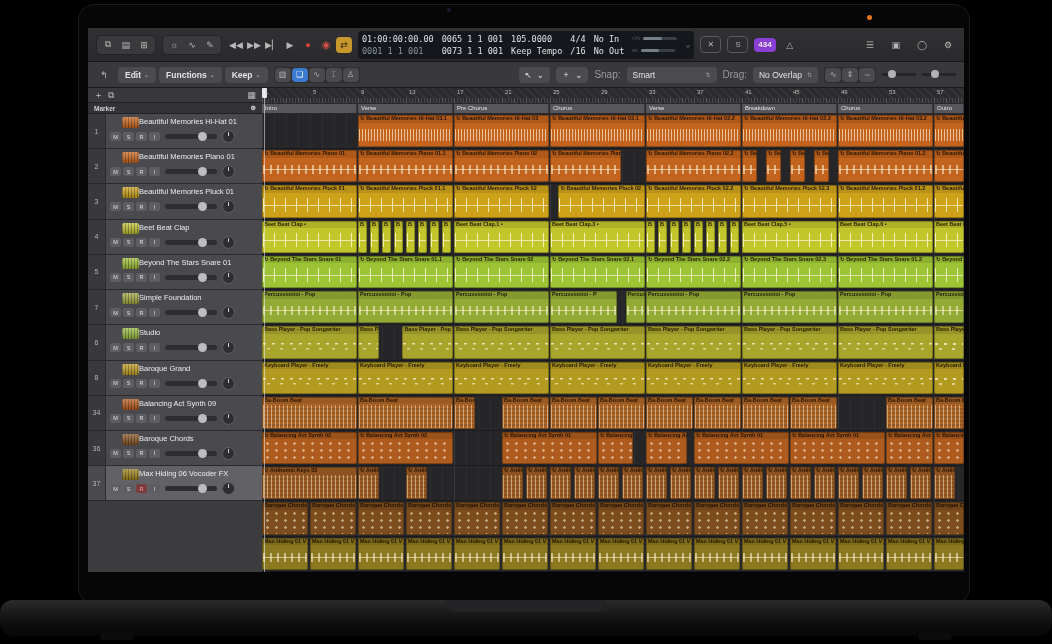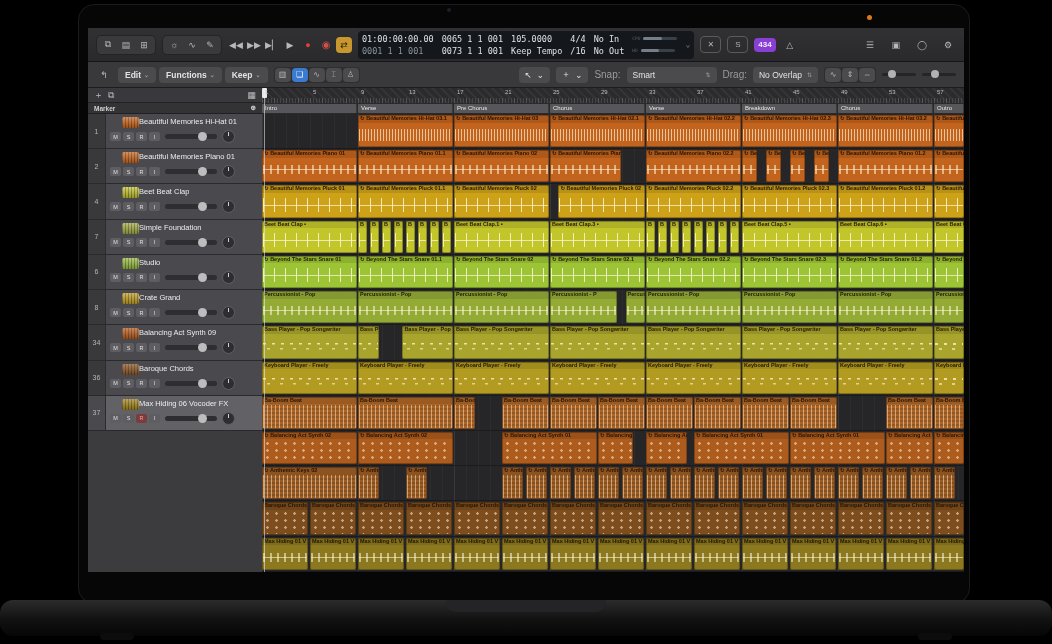--- a/index.html
+++ b/index.html
@@ -275,88 +275,130 @@
               <span class="vslider">
                 <i></i>
               </span>
               <span class="pan">
                 <i></i>
               </span>
             </div>
           </div>
         </div>
         <div class="track-row">
-          <div class="t-num">4</div>
+          <div class="t-num">3</div>
           <div class="t-main">
             <div class="t-line1">
-              <span class="t-icon" style="background-color: rgb(198, 200, 50);"></span>
-              <span class="t-name">Beet Beat Clap</span>
+              <span class="t-icon" style="background-color: rgb(212, 168, 28);"></span>
+              <span class="t-name">Beautiful Memories Pluck 01</span>
             </div>
             <div class="t-line2">
               <span class="msri">M</span>
               <span class="msri">S</span>
               <span class="msri">R</span>
               <span class="msri">I</span>
               <span class="vslider">
                 <i></i>
               </span>
               <span class="pan">
                 <i></i>
               </span>
             </div>
           </div>
         </div>
         <div class="track-row">
-          <div class="t-num">7</div>
+          <div class="t-num">4</div>
           <div class="t-main">
             <div class="t-line1">
-              <span class="t-icon" style="background-color: rgb(168, 176, 68);"></span>
-              <span class="t-name">Simple Foundation</span>
+              <span class="t-icon" style="background-color: rgb(198, 200, 50);"></span>
+              <span class="t-name">Beet Beat Clap</span>
             </div>
             <div class="t-line2">
               <span class="msri">M</span>
               <span class="msri">S</span>
               <span class="msri">R</span>
               <span class="msri">I</span>
               <span class="vslider">
                 <i></i>
               </span>
               <span class="pan">
                 <i></i>
               </span>
             </div>
           </div>
         </div>
         <div class="track-row">
-          <div class="t-num">6</div>
+          <div class="t-num">5</div>
           <div class="t-main">
             <div class="t-line1">
-              <span class="t-icon" style="background-color: rgb(156, 194, 68);"></span>
-              <span class="t-name">Studio</span>
+              <span class="t-icon" style="background-color: rgb(166, 200, 56);"></span>
+              <span class="t-name">Beyond The Stars Snare 01</span>
             </div>
             <div class="t-line2">
               <span class="msri">M</span>
               <span class="msri">S</span>
               <span class="msri">R</span>
               <span class="msri">I</span>
               <span class="vslider">
                 <i></i>
               </span>
               <span class="pan">
                 <i></i>
               </span>
             </div>
           </div>
         </div>
         <div class="track-row">
+          <div class="t-num">7</div>
+          <div class="t-main">
+            <div class="t-line1">
+              <span class="t-icon" style="background-color: rgb(168, 176, 68);"></span>
+              <span class="t-name">Simple Foundation</span>
+            </div>
+            <div class="t-line2">
+              <span class="msri">M</span>
+              <span class="msri">S</span>
+              <span class="msri">R</span>
+              <span class="msri">I</span>
+              <span class="vslider">
+                <i></i>
+              </span>
+              <span class="pan">
+                <i></i>
+              </span>
+            </div>
+          </div>
+        </div>
+        <div class="track-row">
+          <div class="t-num">6</div>
+          <div class="t-main">
+            <div class="t-line1">
+              <span class="t-icon" style="background-color: rgb(156, 194, 68);"></span>
+              <span class="t-name">Studio</span>
+            </div>
+            <div class="t-line2">
+              <span class="msri">M</span>
+              <span class="msri">S</span>
+              <span class="msri">R</span>
+              <span class="msri">I</span>
+              <span class="vslider">
+                <i></i>
+              </span>
+              <span class="pan">
+                <i></i>
+              </span>
+            </div>
+          </div>
+        </div>
+        <div class="track-row">
           <div class="t-num">8</div>
           <div class="t-main">
             <div class="t-line1">
               <span class="t-icon" style="background-color: rgb(200, 164, 38);"></span>
-              <span class="t-name">Crate Grand</span>
+              <span class="t-name">Baroque Grand</span>
             </div>
             <div class="t-line2">
               <span class="msri">M</span>
               <span class="msri">S</span>
               <span class="msri">R</span>
               <span class="msri">I</span>
               <span class="vslider">
                 <i></i>
               </span>
               <span class="pan">

